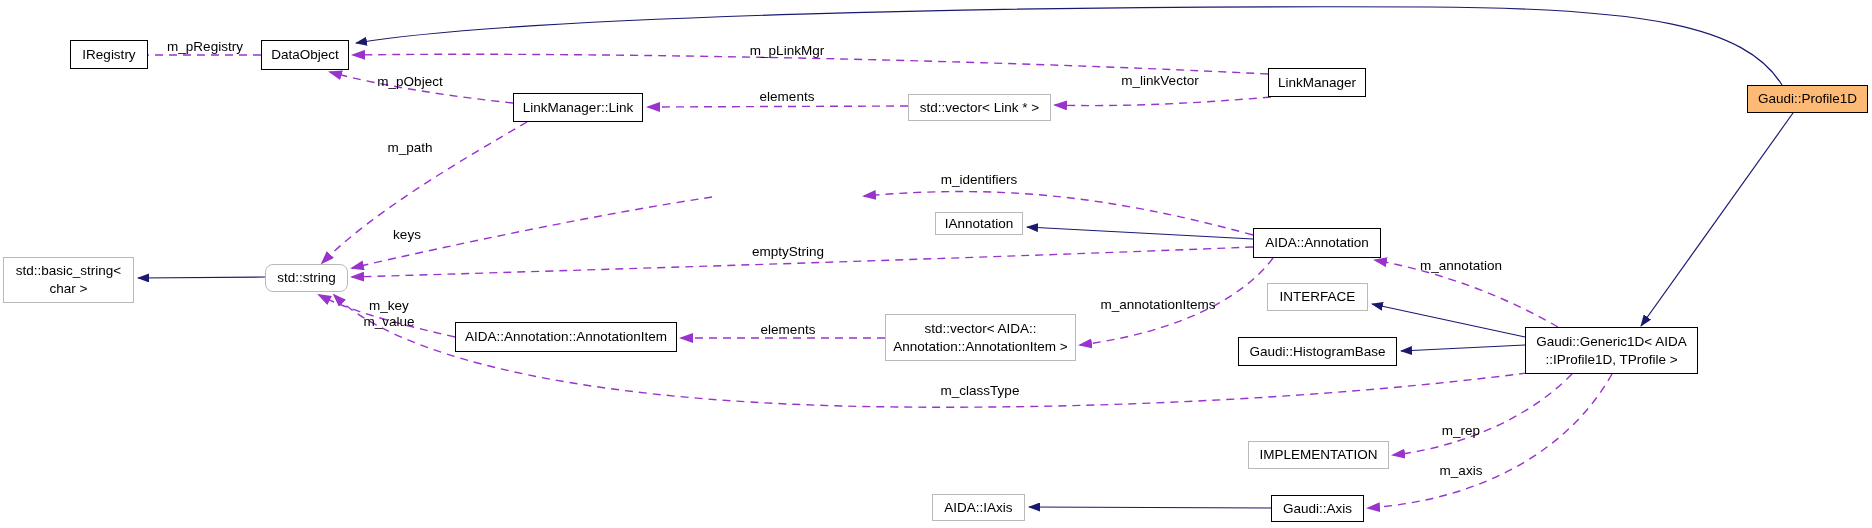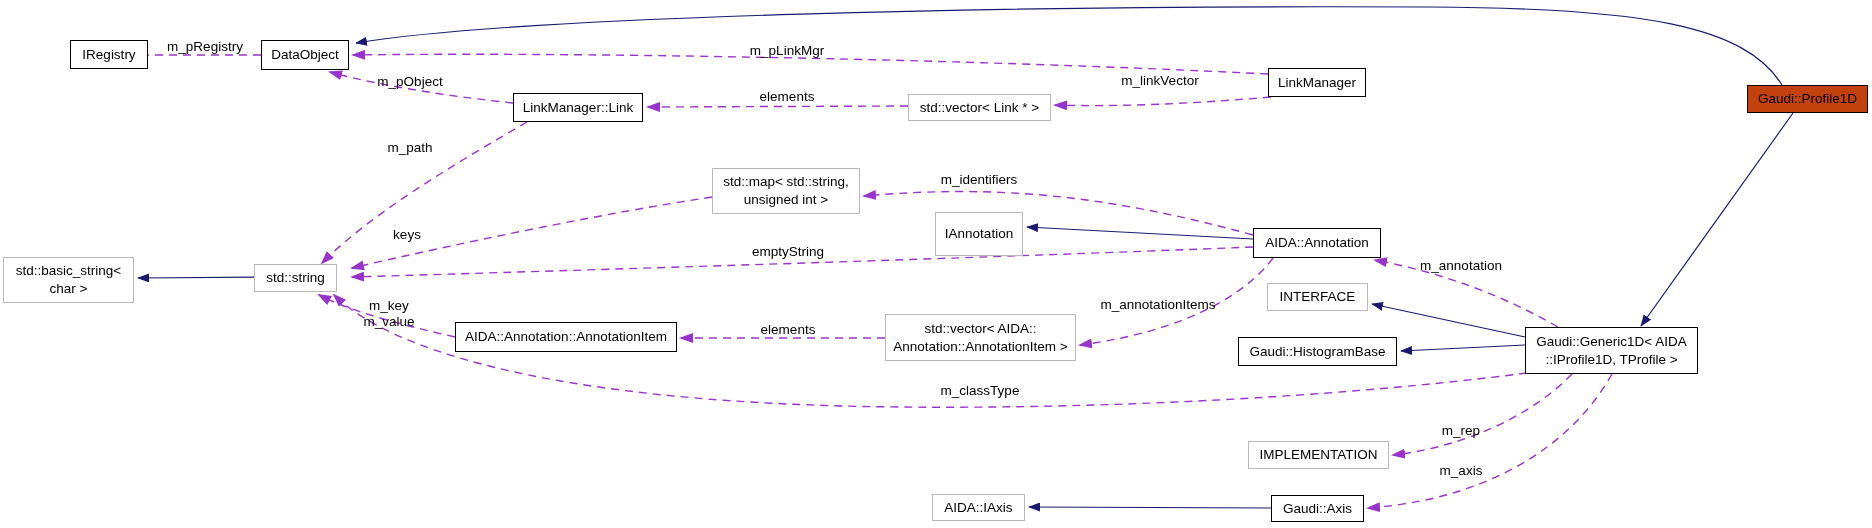--- a/index.html
+++ b/index.html
@@ -15,21 +15,21 @@
     position:absolute;
     display:flex;align-items:center;justify-content:center;
     box-sizing:border-box;
     background:#fff;color:#000;
     font-size:13.5px;line-height:1.3;
     text-align:center;white-space:pre-line;
     z-index:2;
   }
   .node.black{border:1.5px solid #000;}
   .node.gray{border:1.4px solid #b9b9b9;}
-  .node.current{border:1.5px solid #000;background:#c2410c;}
+  .node.current{border:1.5px solid #000;background:#fdba74;}
   .elabel{
     position:absolute;transform:translate(-50%,-50%);
     font-size:13.5px;color:#000;
     white-space:pre-line;text-align:center;line-height:1.2;
     z-index:3;
   }
 </style>
 </head>
 <body>
 
@@ -76,31 +76,29 @@
   <div class="node black" style="left:261px;top:40px;width:88px;height:30px;">DataObject</div>
 
   <div class="node black" style="left:513px;top:93px;width:130px;height:29px;">LinkManager::Link</div>
 
   <div class="node gray" style="left:908px;top:94px;width:143px;height:27px;">std::vector&lt; Link * &gt;</div>
 
   <div class="node black" style="left:1268px;top:68px;width:98px;height:29px;">LinkManager</div>
 
   <div class="node current" style="left:1747px;top:85px;width:121px;height:28px;">Gaudi::Profile1D</div>
 
-  <div class="node gray" style="left:712px;top:168px;width:148px;height:46px;">std::map&lt; std::string,
-unsigned int &gt;</div>
 
-  <div class="node gray" style="left:935px;top:212px;width:88px;height:44px;">IAnnotation</div>
+  <div class="node gray" style="left:935px;top:212px;width:88px;height:23px;">IAnnotation</div>
 
   <div class="node black" style="left:1253px;top:228px;width:128px;height:30px;">AIDA::Annotation</div>
 
   <div class="node gray" style="left:3px;top:257px;width:131px;height:46px;">std::basic_string&lt;
 char &gt;</div>
 
-  <div class="node gray" style="left:254px;top:264px;width:83px;height:28px;">std::string</div>
+  <div class="node gray" style="left:265px;top:264px;width:83px;height:28px;border-radius:8px;">std::string</div>
 
   <div class="node gray" style="left:1267px;top:283px;width:101px;height:28px;">INTERFACE</div>
 
   <div class="node black" style="left:455px;top:322px;width:222px;height:30px;">AIDA::Annotation::AnnotationItem</div>
 
   <div class="node black" style="left:1238px;top:337px;width:159px;height:29px;">Gaudi::HistogramBase</div>
 
   <div class="node gray" style="left:885px;top:314px;width:191px;height:47px;">std::vector&lt; AIDA::
 Annotation::AnnotationItem &gt;</div>
 

